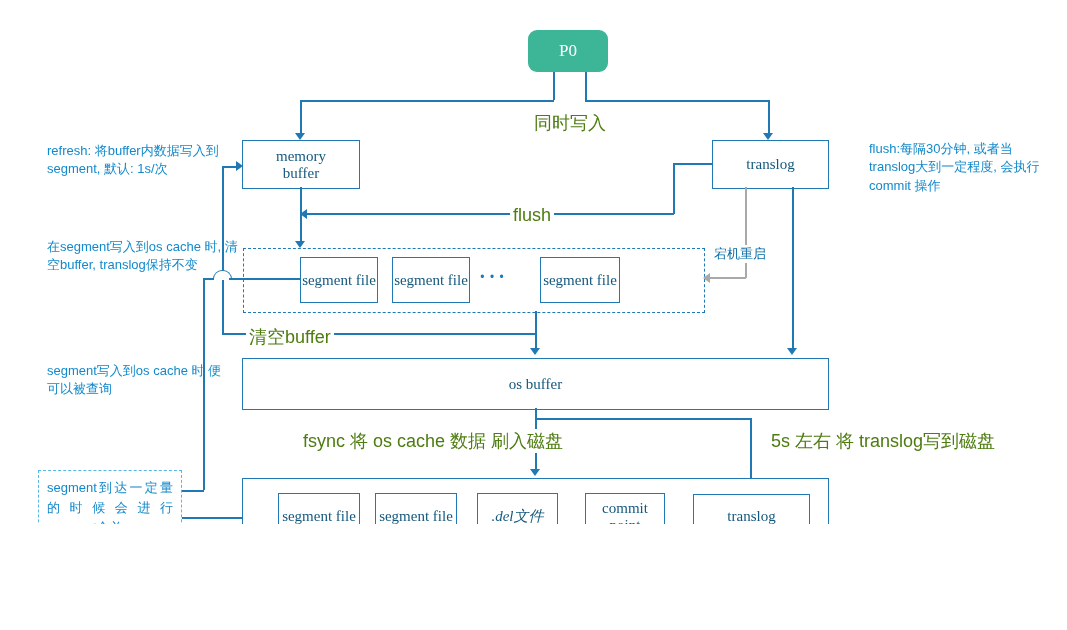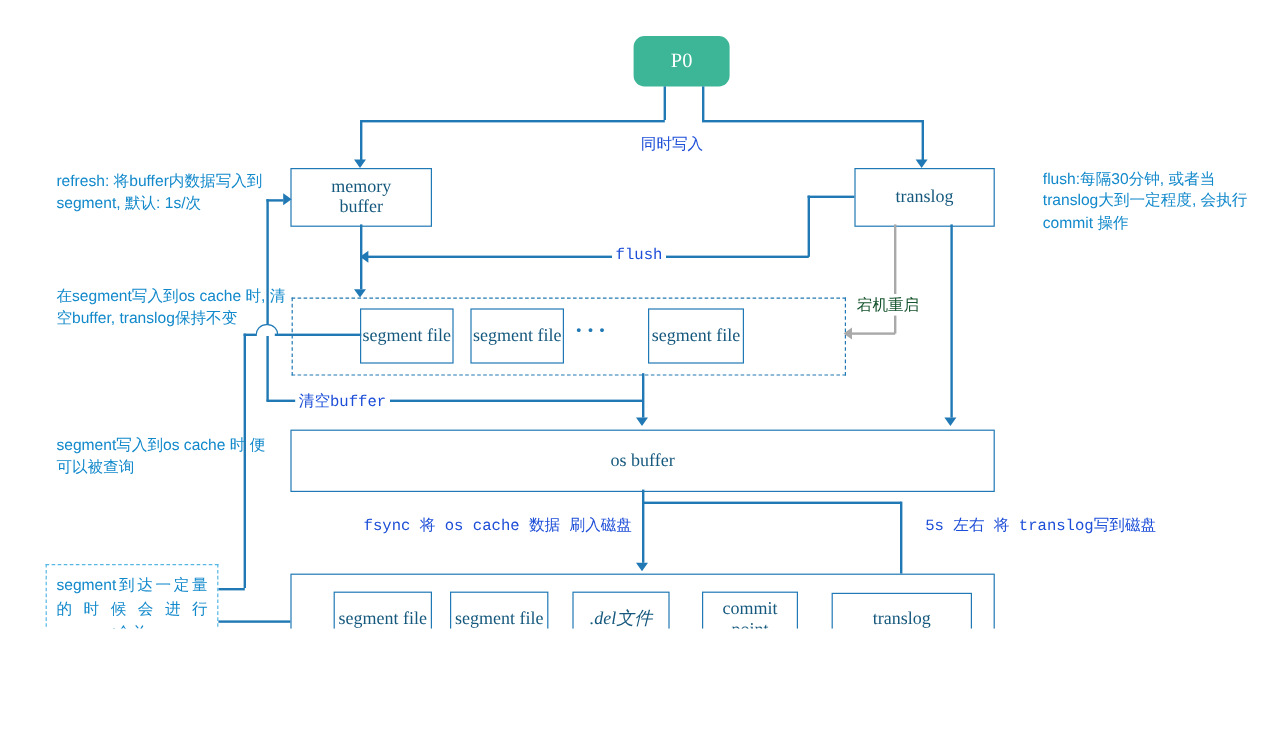--- a/index.html
+++ b/index.html
@@ -16,22 +16,22 @@
   .vline{position:absolute;width:1.5px;background:#2079b4;}
   .gray-line{background:#a9a9a9;}
   .dashedbox{position:absolute;border:1px dashed #2079b4;background:transparent;}
   .container-box{position:absolute;border:1.5px solid #2079b4;background:#fff;}
   .arr{position:absolute;width:0;height:0;}
   .arr.down{border-left:5px solid transparent;border-right:5px solid transparent;border-top:7px solid #2079b4;}
   .arr.left{border-top:5px solid transparent;border-bottom:5px solid transparent;border-right:7px solid #2079b4;}
   .arr.right{border-top:5px solid transparent;border-bottom:5px solid transparent;border-left:7px solid #2079b4;}
   .arr.left.gray{border-right-color:#a9a9a9;}
   .note{position:absolute;color:#1289cb;font-size:13px;line-height:1.42;}
-  .linelabel{position:absolute;color:#1d4ed8;font-size:13px;background:#fff;padding:0 3px;white-space:nowrap;font-family:Liberation Mono, monospace;}
-  .graylabel{position:absolute;color:#14532d;font-size:13px;background:#fff;padding:0 2px;white-space:nowrap;}
+  .linelabel{position:absolute;color:#4d7c0f;font-size:18px;background:#fff;padding:0 3px;white-space:nowrap;}
+  .graylabel{position:absolute;color:#0369a1;font-size:13px;background:#fff;padding:0 2px;white-space:nowrap;}
   .mergebox{position:absolute;border:1.5px dashed #56b6e6;color:#1289cb;font-size:13px;
             line-height:1.55;padding:7px 8px;text-align:justify;background:#fff;}
   .dots{position:absolute;color:#2079b4;font-size:20px;font-weight:bold;letter-spacing:3px;
         font-family:"Liberation Serif","DejaVu Serif",serif;}
   .hop{position:absolute;width:17px;height:9px;border:1.5px solid #2079b4;border-bottom:none;
        border-radius:9px 9px 0 0;background:#fff;}
 </style>
 </head>
 <body>
 

